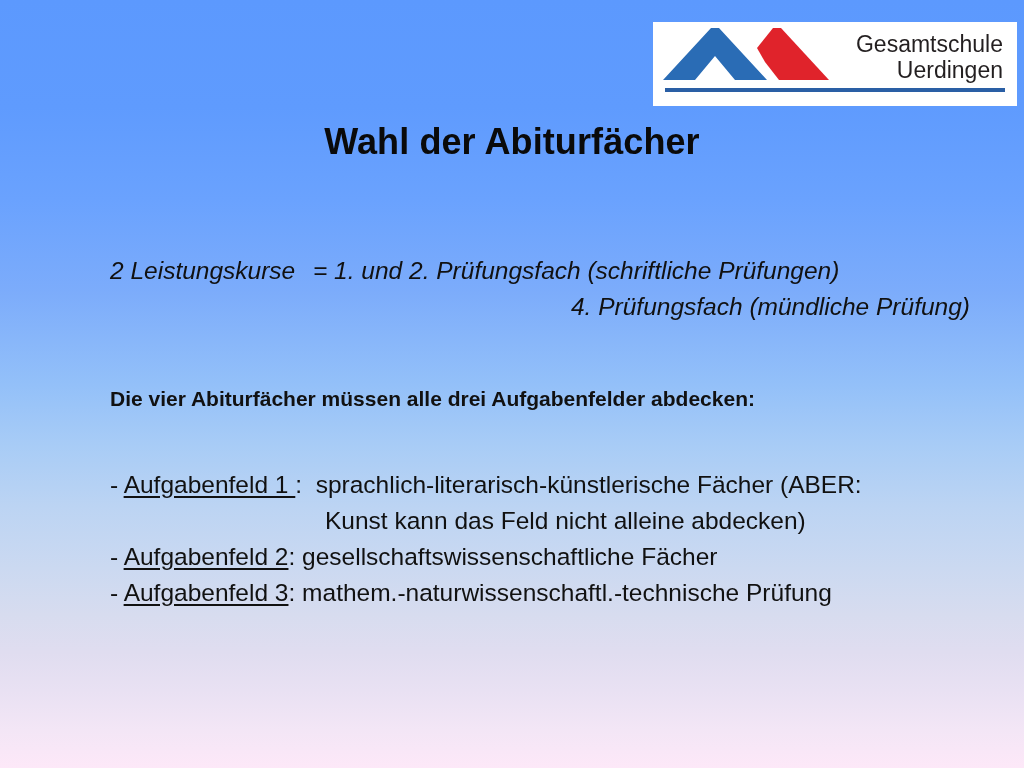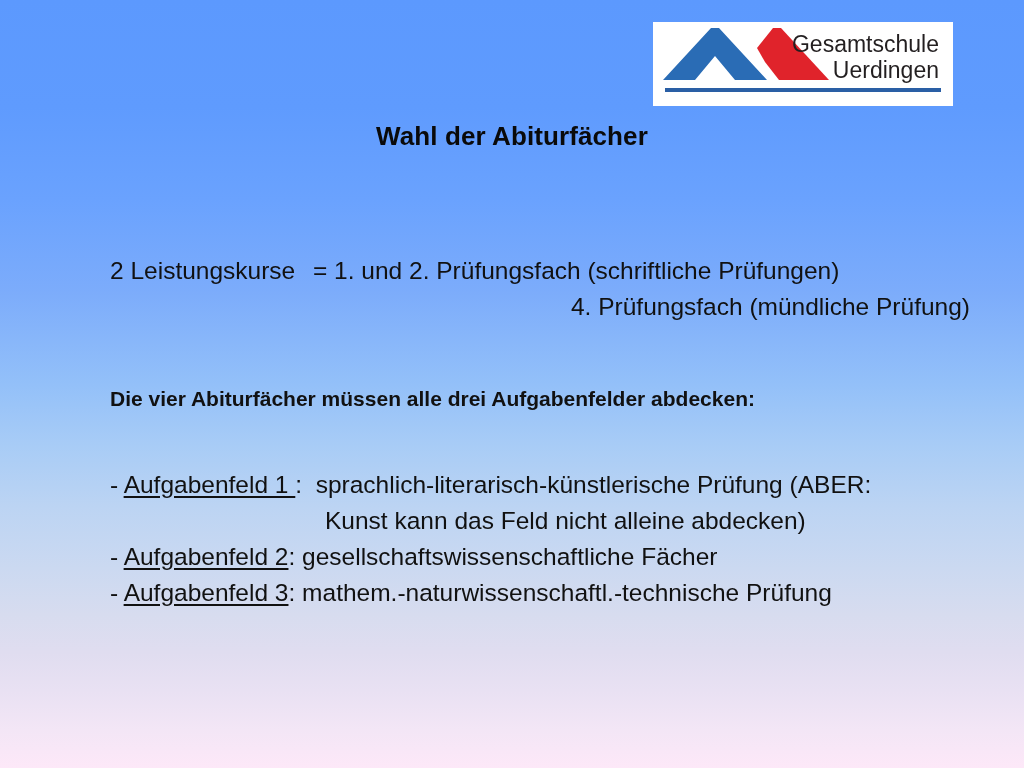--- a/index.html
+++ b/index.html
@@ -31,21 +31,21 @@
         #f3e6f6 95%,
         #fde8f8 100%);
     overflow: hidden;
   }
 
   
   .logo-box {
     position: absolute;
     left: 653px;
     top: 22px;
-    width: 300px;
+    width: 364px;
     height: 84px;
     background: #ffffff;
     box-sizing: border-box;
   }
   .logo-inner {
     position: absolute;
     left: 0; top: 0; right: 0; bottom: 0;
   }
   .logo-mark {
     position: absolute;
@@ -74,39 +74,40 @@
   }
   .logo-text div { white-space: nowrap; }
 
   
   .title {
     position: absolute;
     left: 0;
     right: 0;
     top: 121px;
     text-align: center;
-    font-size: 26px;
+    font-size: 36px;
     font-weight: bold;
     color: #0a0a0a;
     letter-spacing: 0.1px;
   }
 
   
   .body-block {
     position: absolute;
     left: 110px;
     top: 253px;
     width: 860px;
     color: #111111;
     font-size: 24.5px;
     line-height: 36px;
   }
   .row {
     display: flex;
     white-space: pre;
+    font-style: italic;
   }
   .col-a { width: 203px; flex: 0 0 203px; }
   .col-b { flex: 1 1 auto; }
   .indent-4 { padding-left: 233px; justify-content: flex-end; }
 
   .spacer-lg { height: 56px; }
   .spacer-md { height: 50px; }
 
   .bold-line {
     font-weight: bold;
@@ -161,21 +162,21 @@
     <div class="row indent-4">
       <span>4. Prüfungsfach (mündliche Prüfung)</span>
     </div>
 
     <div class="spacer-lg"></div>
 
     <div class="bold-line"><span>Die vier Abiturfächer müssen alle drei Aufgabenfelder abdecken</span><span>:</span></div>
 
     <div class="spacer-md"></div>
 
-    <div class="af-line"><span>- </span><span class="af-underline">Aufgabenfeld 1 </span><span>:  </span><span>sprachlich-literarisch-künstlerische Prüfung (ABER:</span></div>
+    <div class="af-line"><span>- </span><span class="af-underline">Aufgabenfeld 1 </span><span>:  </span><span>sprachlich-literarisch-künstlerische Fächer (ABER:</span></div>
 
     <div class="cont-line">Kunst kann das Feld nicht alleine abdecken)</div>
 
     <div class="af-line"><span>- </span><span class="af-underline">Aufgabenfeld 2</span><span>: </span><span>gesellschaftswissenschaftliche Fächer</span></div>
 
     <div class="af-line"><span>- </span><span class="af-underline">Aufgabenfeld 3</span><span>: </span><span>mathem.-naturwissenschaftl.-technische Prüfung</span></div>
 
   </div>
 </div>
 

